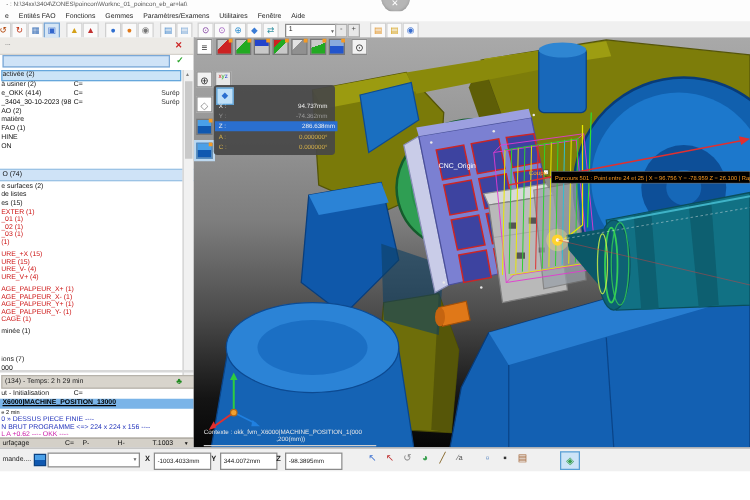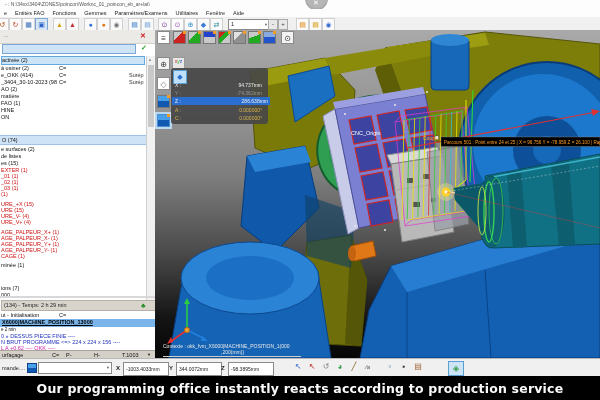--- a/index.html
+++ b/index.html
@@ -434,17 +434,14 @@
     <span class="sicon si3" style="left:320px">↺</span>
     <span class="sicon si4" style="left:334px">◕</span>
     <span class="sicon si5" style="left:348px">╱</span>
     <span class="sicon si6" style="left:362px">∕a</span>
     <span class="sicon si7" style="left:384px">▫</span>
     <span class="sicon si8" style="left:398px">▪</span>
     <span class="sicon si9" style="left:412px">▤</span>
     <span class="sicon on" style="left:448px">◈</span>
   </div>
 
-  <div class="caption">
-    <div>Our programming office instantly reacts according to production service</div>
-  </div>
 
 </div>
 
 </body></html>

